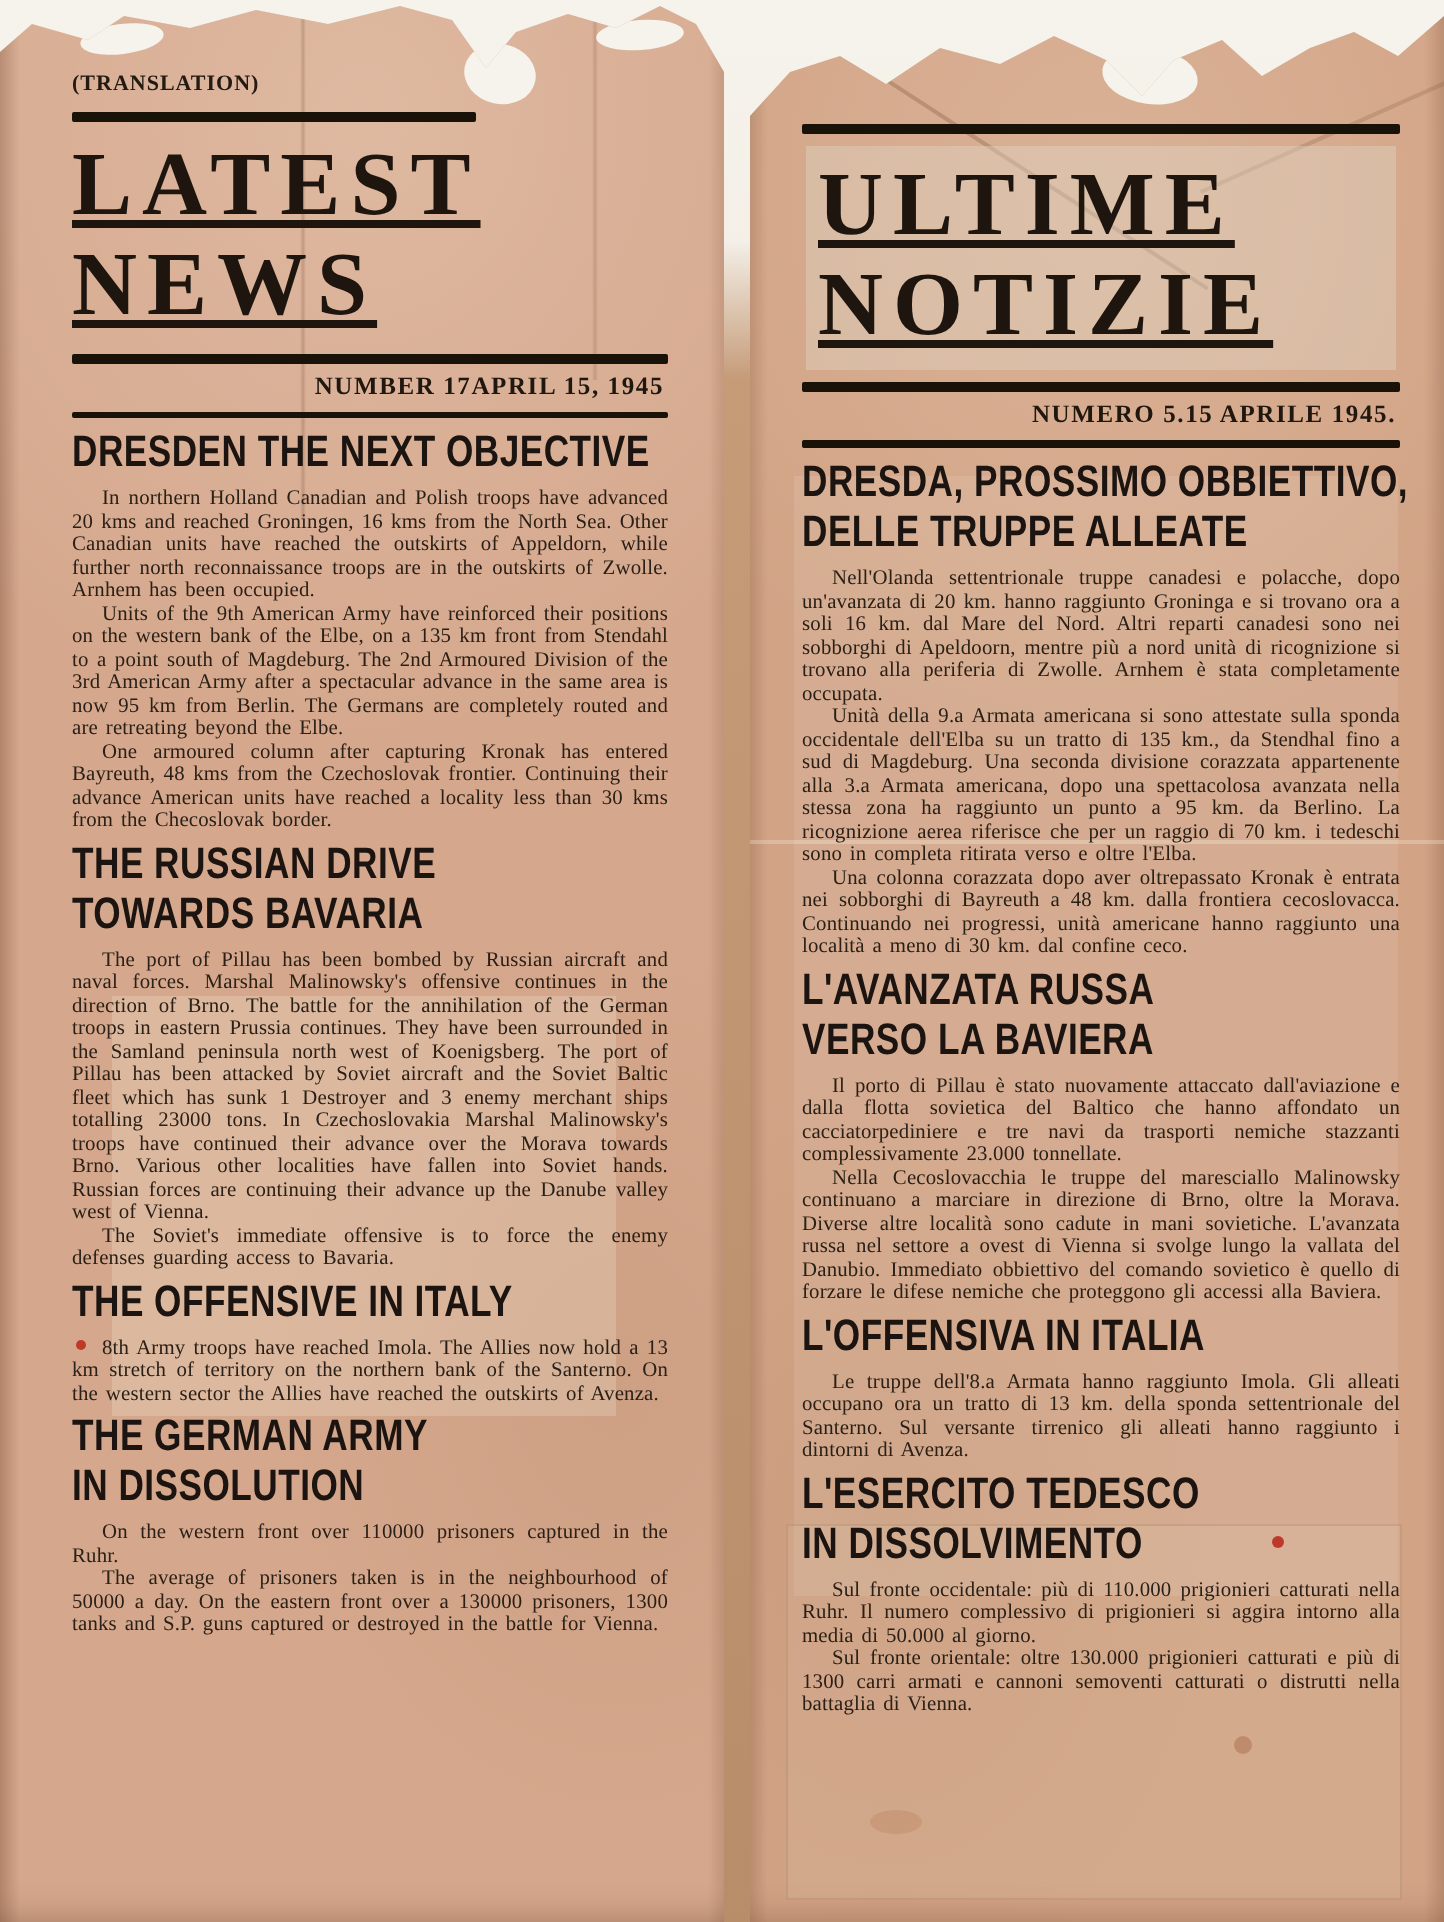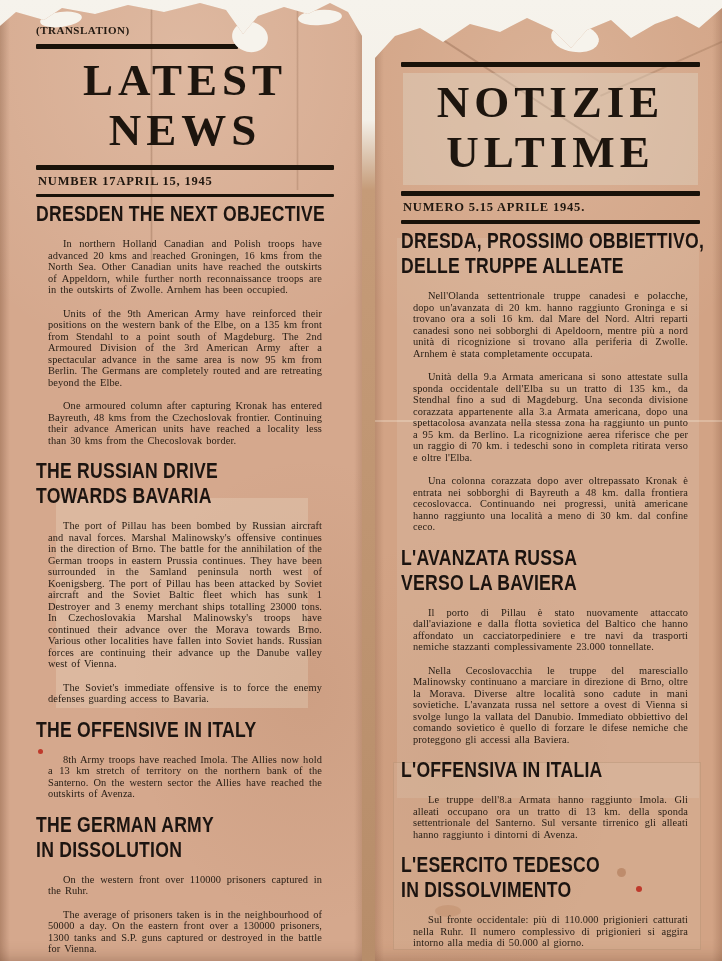--- a/index.html
+++ b/index.html
@@ -25,43 +25,43 @@
     clip-path:polygon(0px 58px,20px 36px,45px 28px,68px 42px,95px 24px,125px 32px,152px 18px,178px 30px,196px 48px,212px 30px,236px 20px,256px 38px,280px 24px,302px 16px,324px 28px,347px 8px,347px 961px,0px 961px);
     background:
       radial-gradient(120% 50% at 50% 10%, rgba(255,244,230,0.18), rgba(255,244,230,0) 60%),
       radial-gradient(70% 35% at 20% 80%, rgba(150,95,60,0.10), rgba(150,95,60,0) 70%),
       linear-gradient(90deg, rgba(105,62,38,0.20), rgba(105,62,38,0) 9px),
       linear-gradient(270deg, rgba(105,62,38,0.22), rgba(105,62,38,0) 10px),
       #d2a385;
     box-shadow:inset 0 -14px 18px -14px rgba(100,60,38,0.4);
   }
   .content{position:relative;z-index:2;}
-  .sheet-left .content{padding:24px 28px 0 36px;}
+  .sheet-left .content{padding:36px 28px 0 36px;}
   .sheet-right .content{padding:62px 22px 0 26px;}
 
   .trans-note{font-weight:700;font-size:11px;letter-spacing:0.5px;color:#231a12;margin:0 0 8px 0;}
   .rule{background:#191209;}
   .rule-short{width:202px;height:5px;margin:2px 0 6px 0;border-radius:1px;}
   .rule-heavy{height:5px;margin-top:10px;border-radius:1px;}
   .rule-heavy-b{height:4px;margin-bottom:4px;border-radius:1px;}
   .rule-med{height:3px;margin-bottom:4px;border-radius:1px;}
   .rule-top{height:5px;margin-bottom:6px;border-radius:1px;}
 
-  .masthead{margin:4px 0 2px 0;text-align:center;color:#1d150e;}
+  .masthead{margin:4px 0 2px 0;text-align:left;color:#1d150e;text-decoration:underline;}
   .m-line{display:block;font-weight:700;font-size:45px;line-height:50px;letter-spacing:5px;}
   .sheet-right .masthead{background:rgba(224,215,197,0.42);padding:4px 6px 8px 6px;margin:0 2px 2px 2px;}
 
-  .dateline{display:flex;justify-content:flex-start;align-items:baseline;
+  .dateline{display:flex;justify-content:flex-end;align-items:baseline;
     font-weight:700;font-size:12.5px;letter-spacing:0.8px;color:#20170f;padding:4px 2px 5px 2px;}
 
   .headline{margin:0 0 6px 0;}
   .headline-line{display:block;font-family:"Liberation Sans", sans-serif;font-weight:700;
     font-size:22px;line-height:25px;color:#1c1410;white-space:nowrap;
     transform:scaleX(0.8);transform-origin:0 50%;letter-spacing:0.3px;}
-  .para{position:relative;margin:12px;font-size:10.4px;line-height:11.5px;color:#2a2017;
+  .para{position:relative;margin:0;font-size:10.4px;line-height:11.5px;color:#2a2017;
     text-align:justify;text-indent:15px;word-spacing:1.2px;letter-spacing:0.1px;}
   .article{margin-bottom:2px;position:relative;}
 
   .tear{position:absolute;background:#f6f3ec;border-radius:50%;z-index:3;}
   .crease{position:absolute;z-index:1;}
   .ghost{position:absolute;z-index:0;}
   .red-dot{position:absolute;width:5px;height:5px;border-radius:50%;background:#bf392b;z-index:4;}
   .stain{position:absolute;border-radius:50%;z-index:1;}
 </style>
 </head>
@@ -137,22 +137,22 @@
     <div class="crease" style="left:70px;top:40px;width:190px;height:2px;background:rgba(120,80,55,0.30);transform:rotate(33deg);transform-origin:0 0;"></div>
     <div class="crease" style="left:225px;top:95px;width:140px;height:2px;background:rgba(120,80,55,0.22);transform:rotate(-24deg);transform-origin:0 0;"></div>
     <div class="crease" style="left:0;top:420px;width:347px;height:2px;background:rgba(255,250,240,0.25);"></div>
     <div class="stain" style="left:242px;top:868px;width:9px;height:9px;background:rgba(150,85,50,0.35);"></div>
     <div class="stain" style="left:60px;top:905px;width:26px;height:12px;background:rgba(170,110,70,0.22);"></div>
 
     <div class="content">
       <div class="rule rule-top"></div>
 
       <h1 class="masthead">
+        <span class="m-line">ULTIME</span>
         <span class="m-line">NOTIZIE</span>
-        <span class="m-line">ULTIME</span>
       </h1>
 
       <div class="rule rule-heavy" style="margin-top:6px;"></div>
       <div class="dateline">
         <span>NUMERO 5.</span>
         <span>15 APRILE 1945.</span>
       </div>
       <div class="rule rule-heavy-b"></div>
 
       <div class="article">

